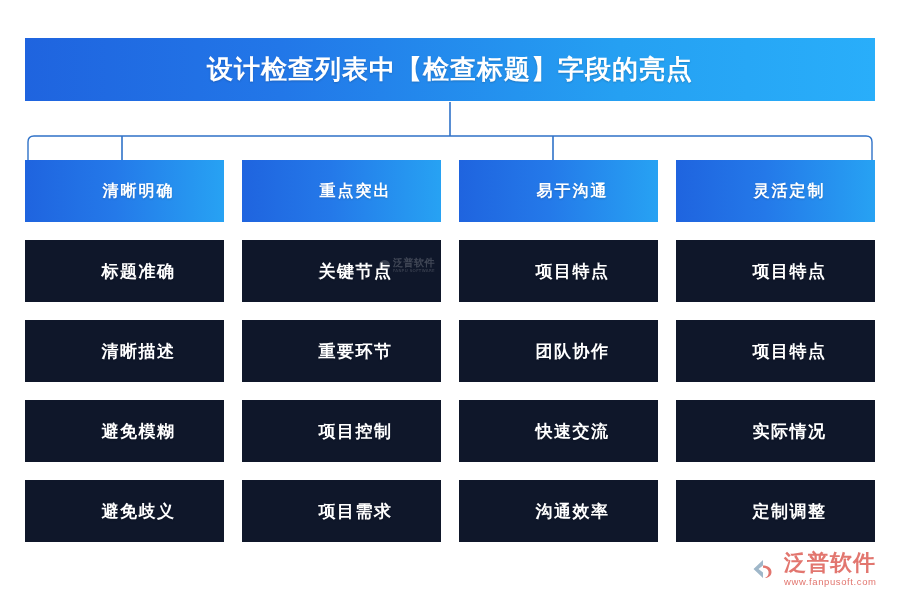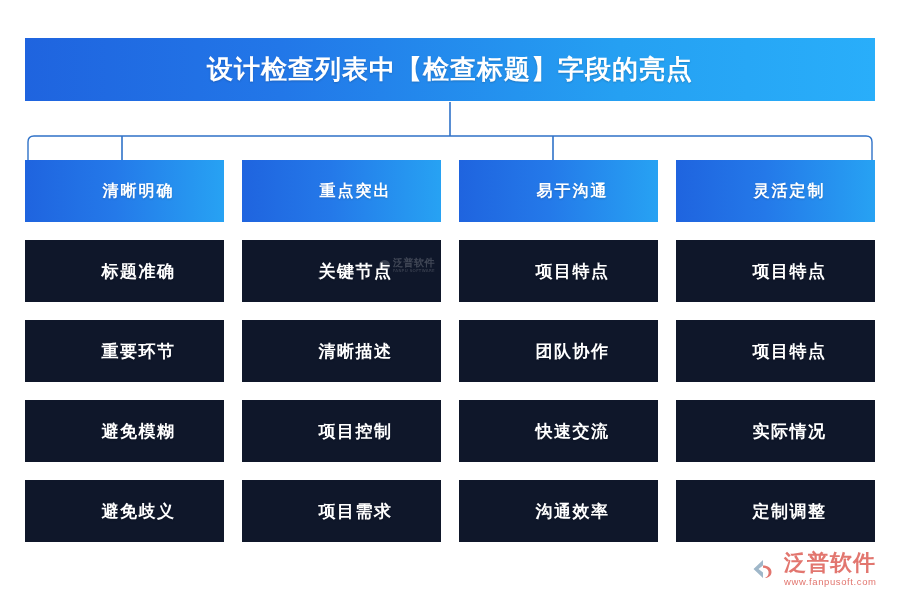--- a/index.html
+++ b/index.html
@@ -129,24 +129,24 @@
       <div class="cell leaf-cell">
         <span>项目特点</span>
       </div>
       <div class="cell leaf-cell">
         <span>项目特点</span>
       </div>
     </div>
 
     <div class="row">
       <div class="cell leaf-cell">
-        <span>重要环节</span>
+        <span>清晰描述</span>
       </div>
       <div class="cell leaf-cell">
-        <span>清晰描述</span>
+        <span>重要环节</span>
       </div>
       <div class="cell leaf-cell">
         <span>团队协作</span>
       </div>
       <div class="cell leaf-cell">
         <span>项目特点</span>
       </div>
     </div>
 
     <div class="row">

